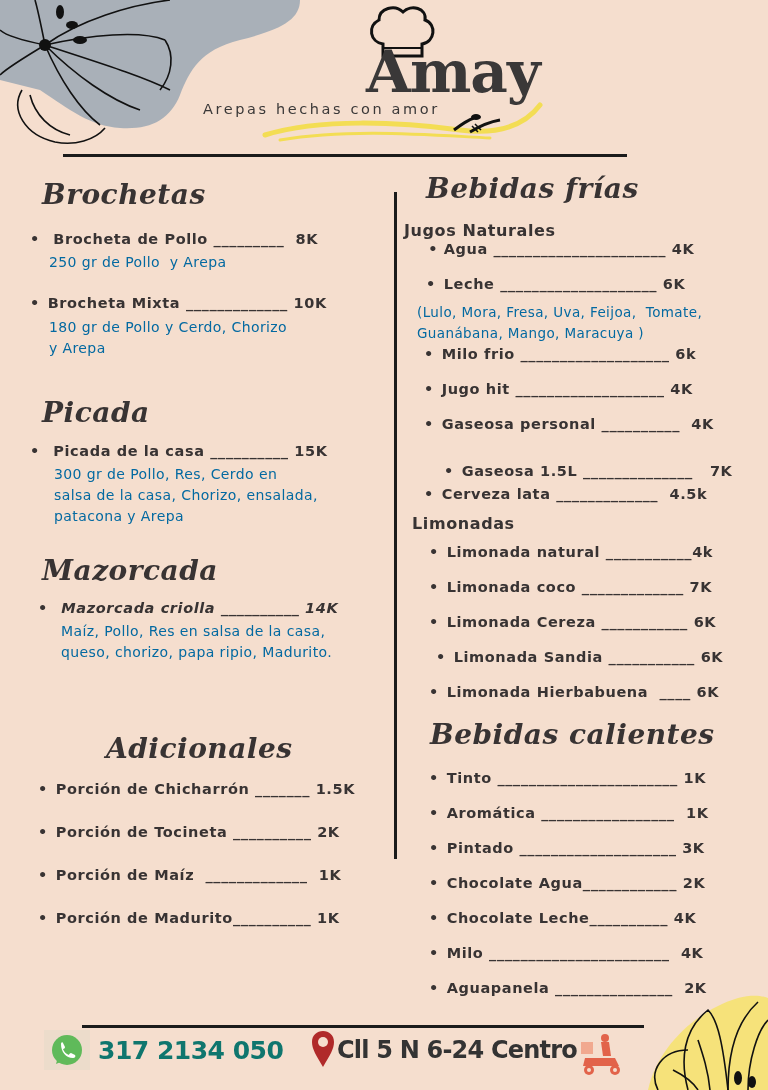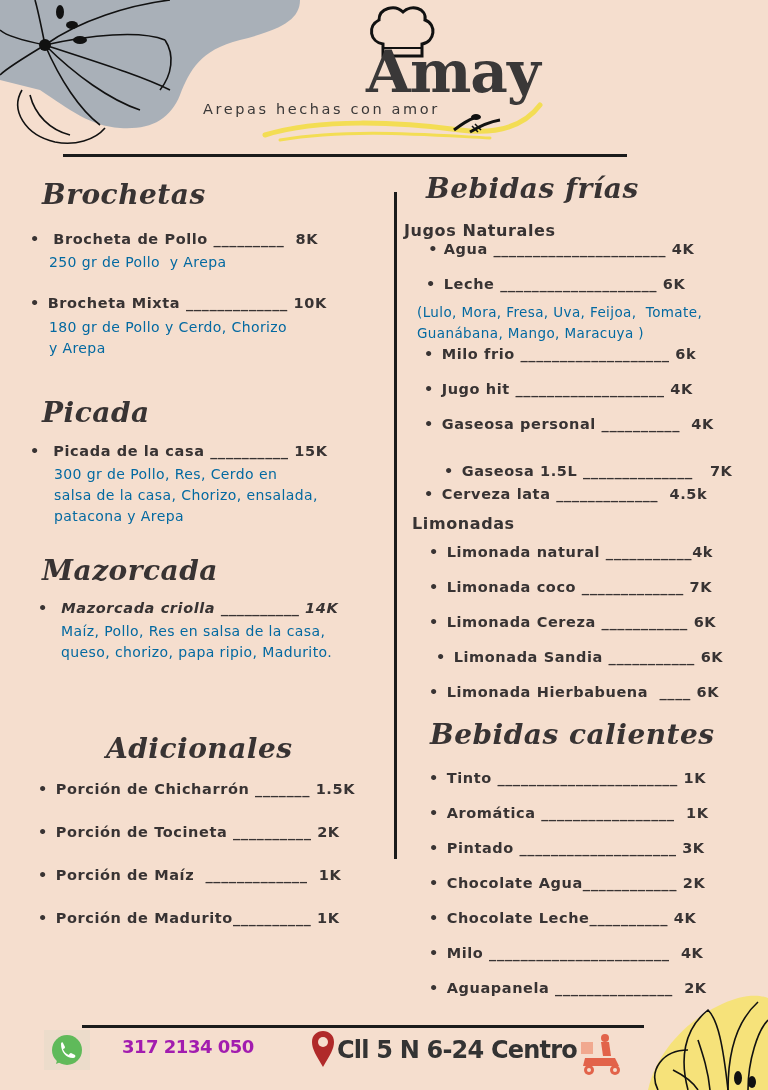--- a/index.html
+++ b/index.html
@@ -50,23 +50,22 @@
       letter-spacing: 0.6px; white-space: pre; color: #383333;
     }
     .item .bullet { display: inline-block; width: 12px; }
     .desc {
       position: absolute; font-size: 14px; letter-spacing: 0.4px;
       line-height: 21px; color: #0369a1; white-space: pre;
     }
 
     .footer-phone {
       position: absolute; left: 98px; top: 1036px;
-      font-weight: bold; font-size: 18px; color: #a21caf;
+      font-weight: bold; font-size: 25px; color: #0f766e;
       letter-spacing: -0.5px;
-      margin-left: 24px;
     }
     .footer-addr {
       position: absolute; left: 337px; top: 1036px;
       font-weight: bold; font-size: 24px; color: #333;
       letter-spacing: -0.8px;
     }
     .wa-icon { position: absolute; left: 44px; top: 1030px; }
     .pin-icon { position: absolute; left: 310px; top: 1030px; }
     .scooter-icon { position: absolute; left: 575px; top: 1032px; }
   </style>

